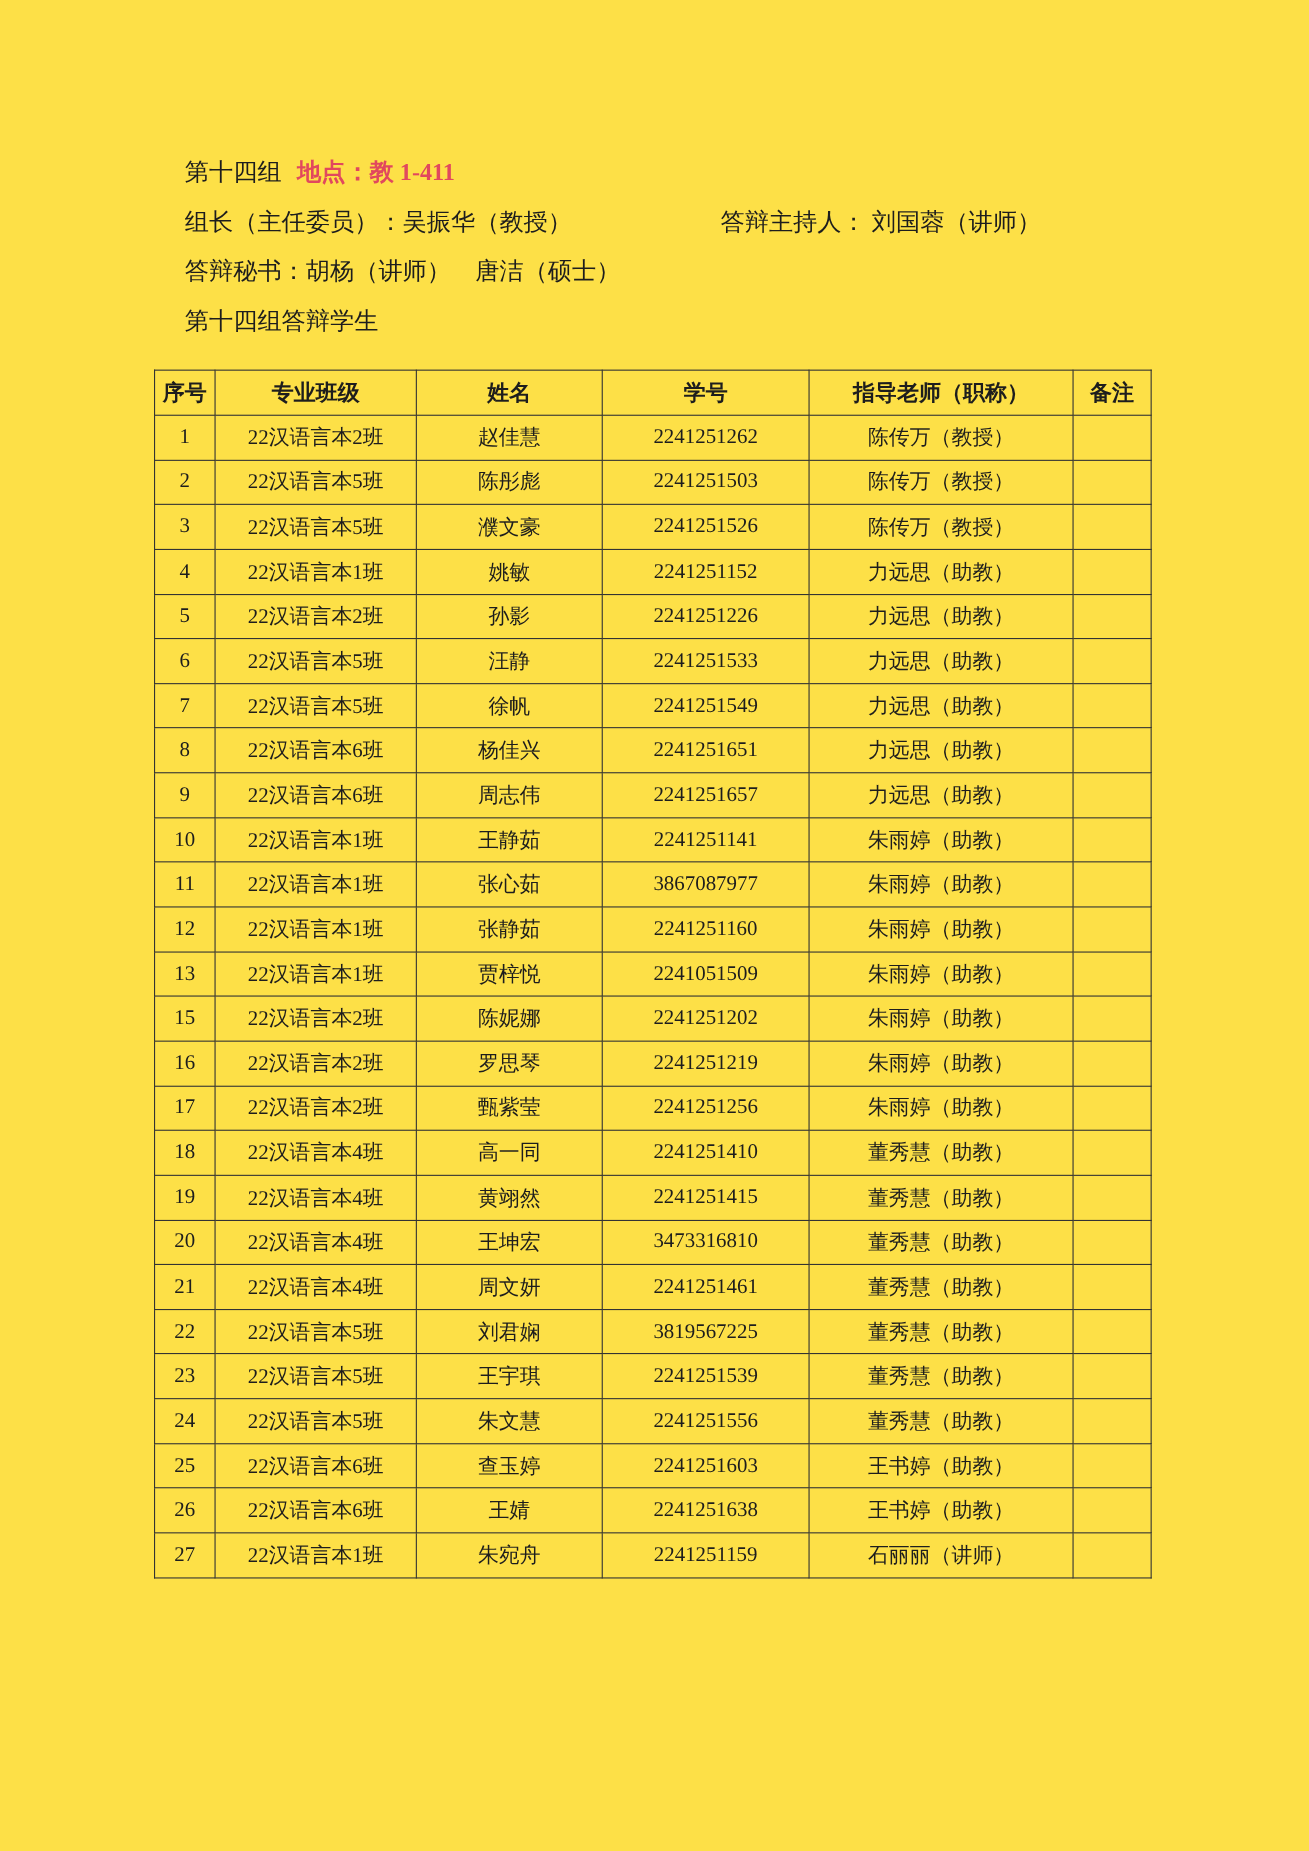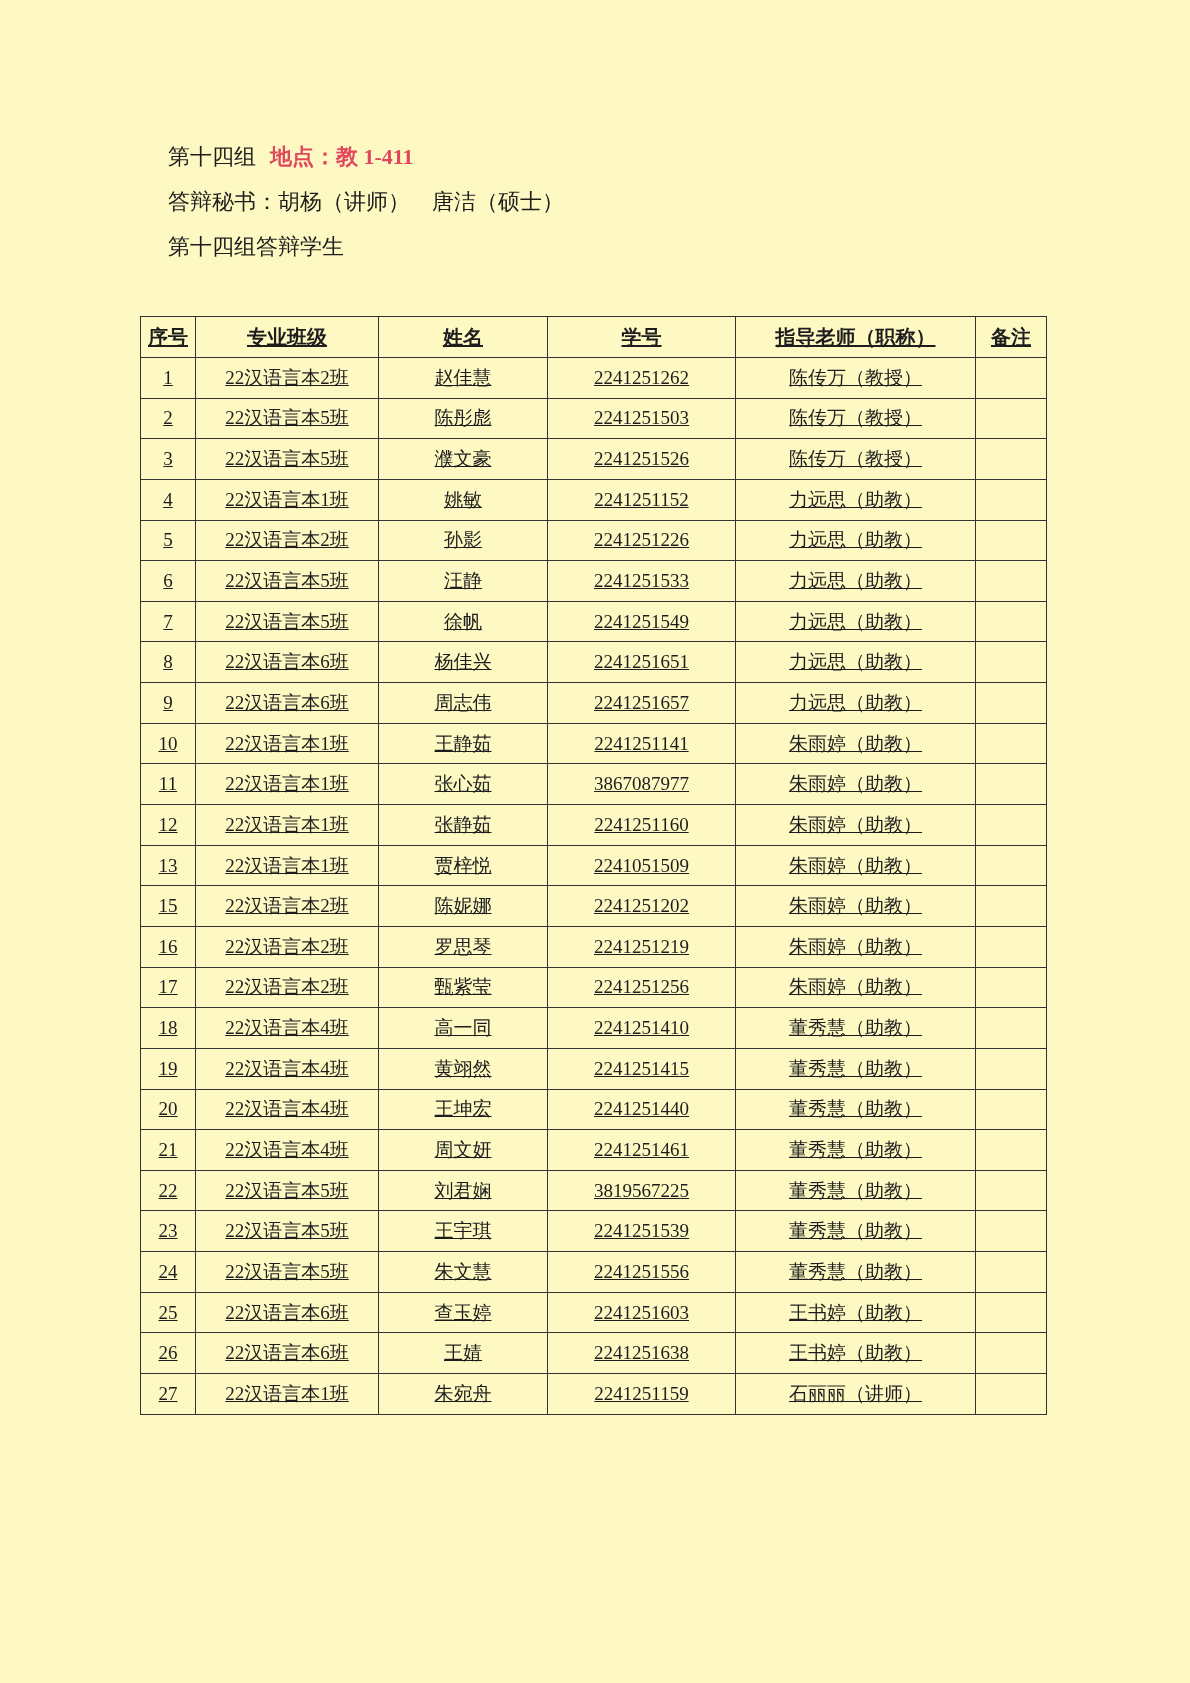--- a/index.html
+++ b/index.html
@@ -10,21 +10,21 @@
   body {
     width: 1190px;
     height: 1683px;
     font-family: "Liberation Serif", "DejaVu Serif", serif;
     color: #1d1d1d;
   }
   .page {
     position: relative;
     width: 1190px;
     height: 1683px;
-    background: #fef9c3;
+    background: #fde047;
     overflow: hidden;
   }
   .heading-block {
     position: absolute;
     left: 168px;
     top: 134px;
     width: 960px;
   }
   .h-line {
     height: 45px;
@@ -40,25 +40,24 @@
   }
   .loc-gap { margin-left: 14px; }
   .host-span {
     position: absolute;
     left: 487px;
     top: 0;
   }
   table.students {
     position: absolute;
     left: 140px;
-    top: 316px;
+    top: 336px;
     width: 906px;
     border-collapse: collapse;
     table-layout: fixed;
-    text-decoration: underline;
   }
   table.students th,
   table.students td {
     border: 1px solid #333333;
     text-align: center;
     vertical-align: middle;
     padding: 0;
     overflow: hidden;
     white-space: nowrap;
   }
@@ -74,20 +73,24 @@
   }
 </style>
 </head>
 <body>
 
 <div class="page">
 
   <div class="heading-block">
     <div class="h-line">
       <span>第十四组</span><span class="red loc-gap" style="color: rgb(225, 72, 94);">地点：教 1-411</span>
+    </div>
+    <div class="h-line">
+      <span>组长（主任委员）：吴振华（教授）</span>
+      <span class="host-span">答辩主持人： 刘国蓉（讲师）</span>
     </div>
     <div class="h-line">答辩秘书：胡杨（讲师）　唐洁（硕士）</div>
     <div class="h-line">第十四组答辩学生</div>
   </div>
 
   <table class="students">
     <colgroup>
         <col style="width: 55px;">
         <col style="width: 183px;">
         <col style="width: 169px;">
@@ -247,21 +250,21 @@
           <td>22汉语言本4班</td>
           <td>黄翊然</td>
           <td>2241251415</td>
           <td>董秀慧（助教）</td>
           <td></td>
         </tr>
         <tr>
           <td>20</td>
           <td>22汉语言本4班</td>
           <td>王坤宏</td>
-          <td>2241251440</td>
+          <td>3473316810</td>
           <td>董秀慧（助教）</td>
           <td></td>
         </tr>
         <tr>
           <td>21</td>
           <td>22汉语言本4班</td>
           <td>周文妍</td>
           <td>2241251461</td>
           <td>董秀慧（助教）</td>
           <td></td>

